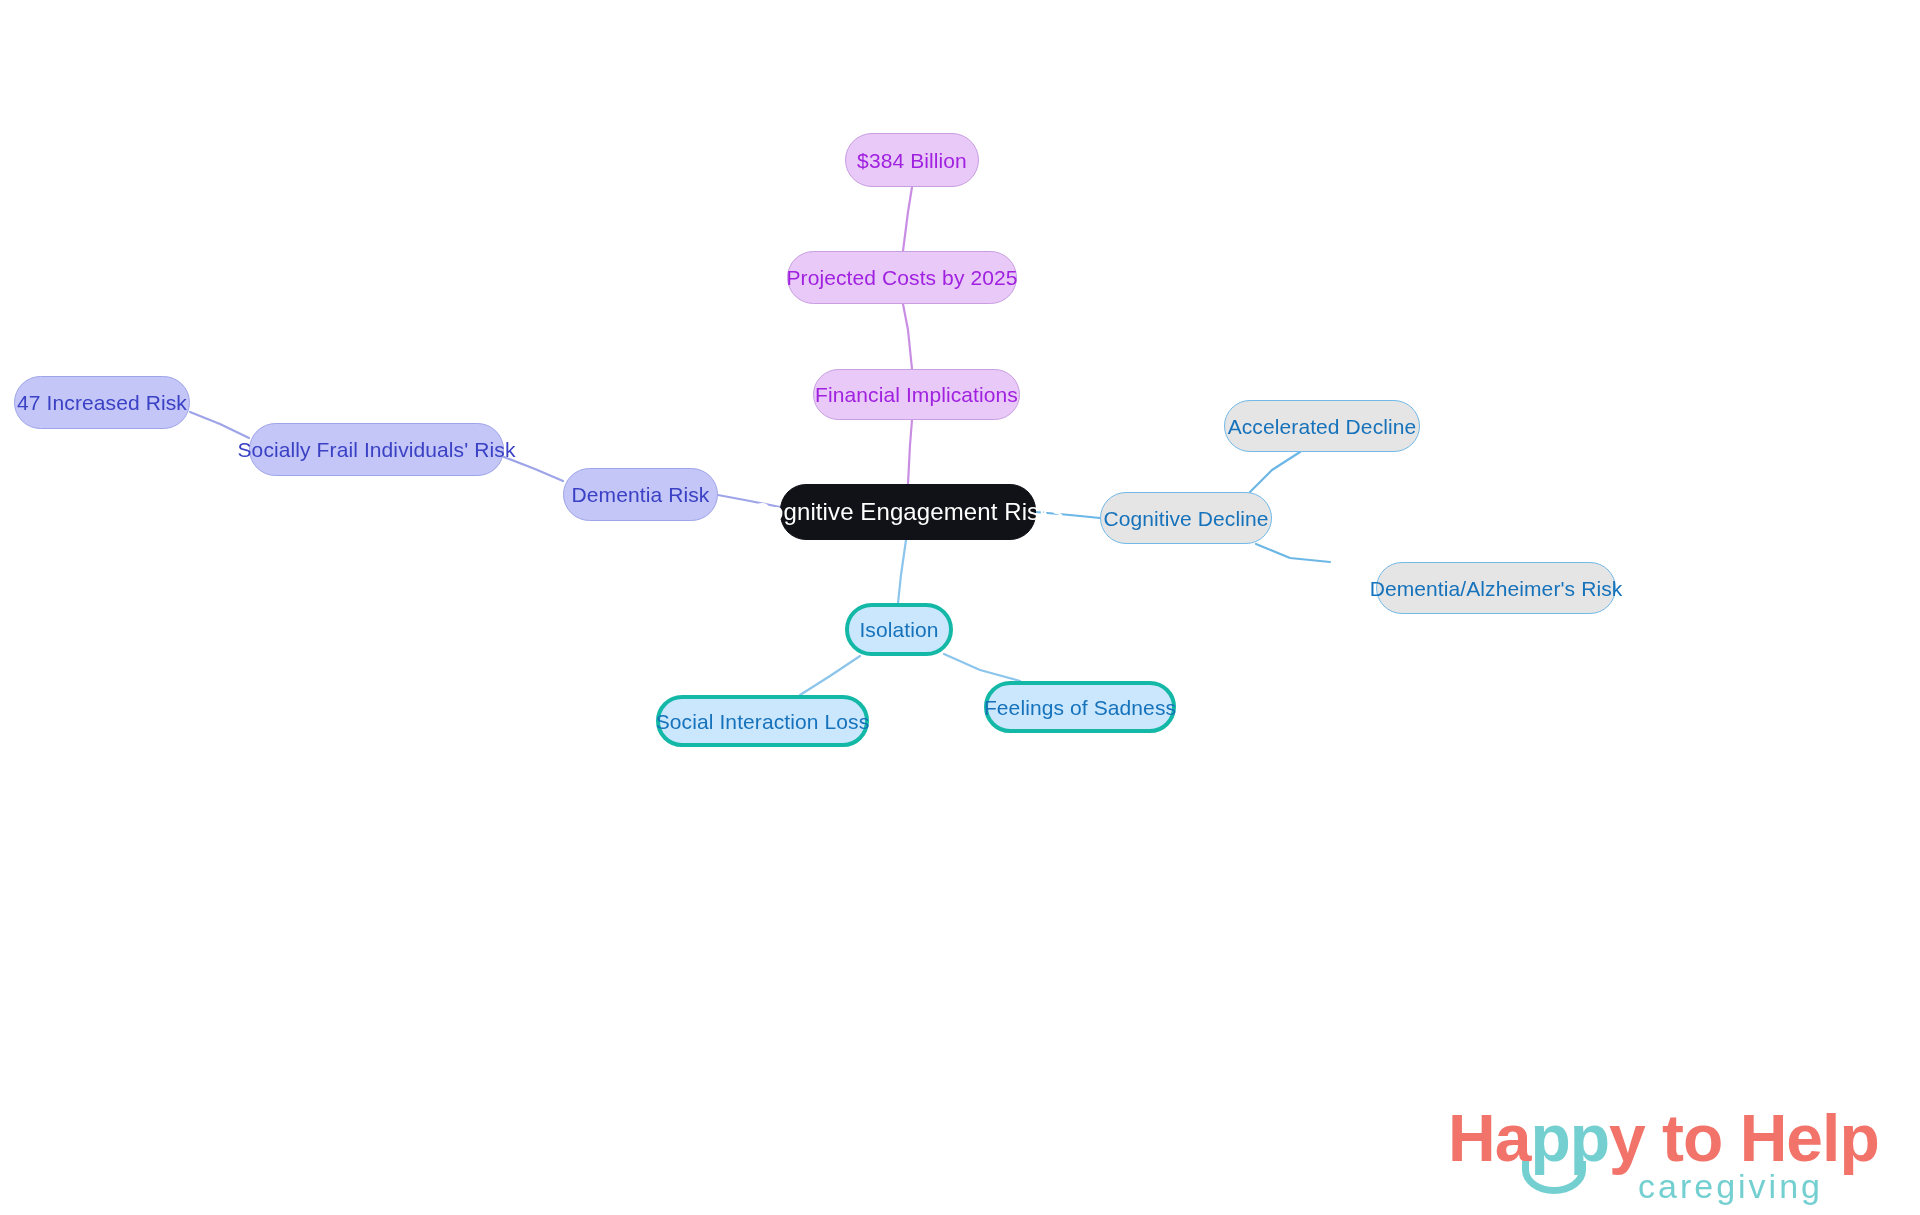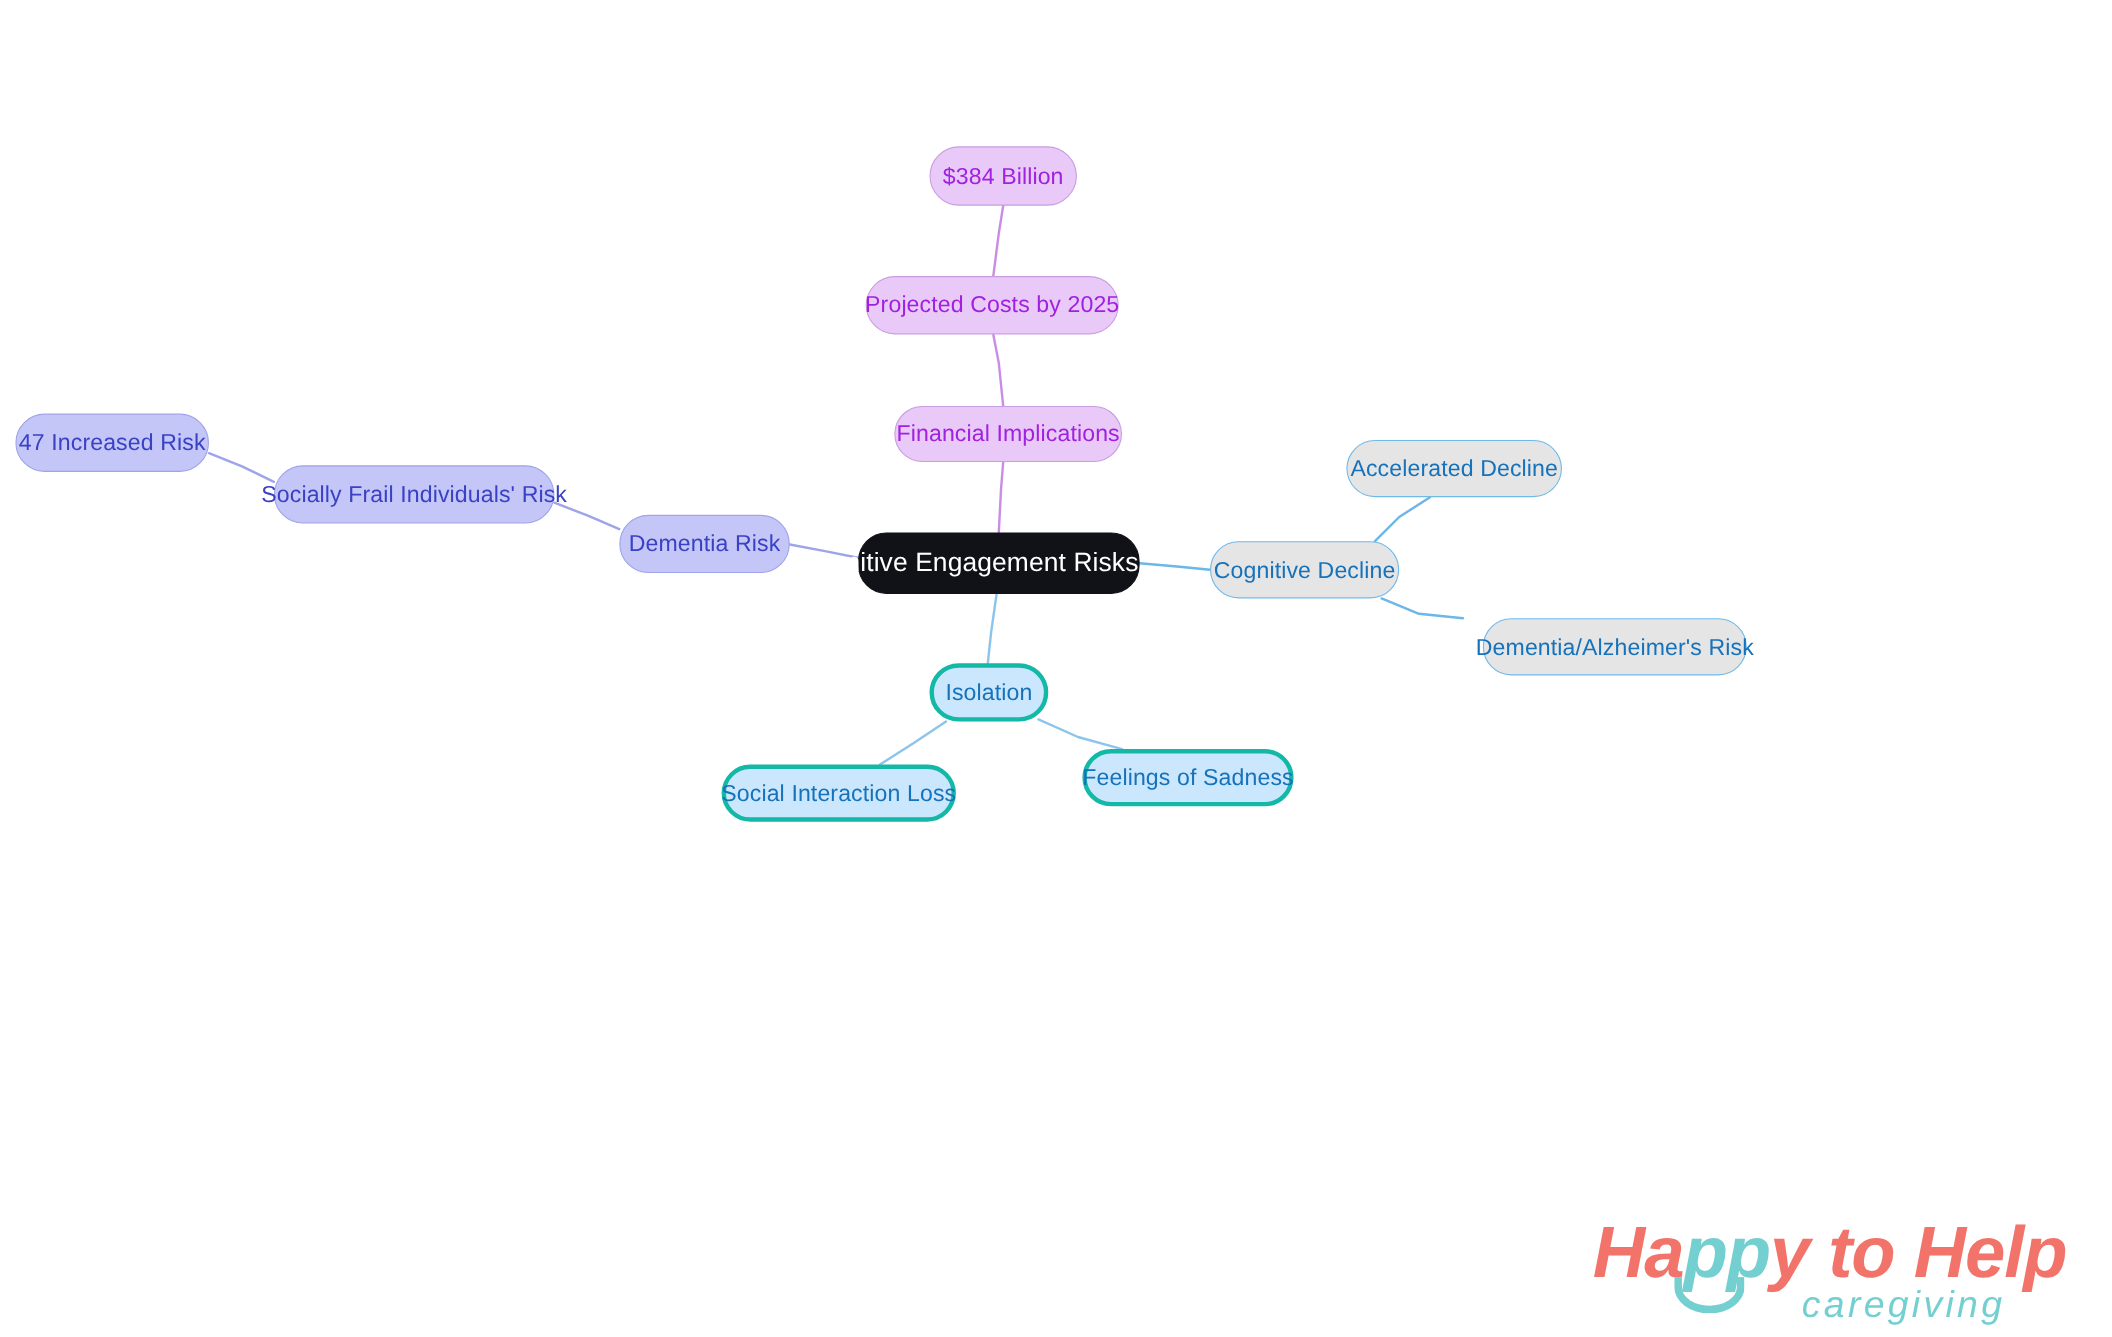--- a/index.html
+++ b/index.html
@@ -43,21 +43,20 @@
     line-height: 1;
     letter-spacing: 0.1px;
   }
 
   .node-root {
     background: #111118;
     color: #ffffff;
     border: 1px solid #111118;
     font-size: 24px;
     border-radius: 26px;
-    justify-content: flex-end;
   }
 
   .node-purple {
     background: #e9c9f7;
     border: 1px solid #c89ee0;
     color: #a021e0;
     font-size: 21px;
     text-align: right;
   }
 
@@ -83,21 +82,20 @@
     font-size: 21px;
   }
 
   
   #brand-logo {
     position: absolute;
     left: 1448px;
     top: 1105px;
     width: 450px;
     height: 100px;
-    font-style: italic;
   }
   .logo-line1 {
     position: absolute;
     left: 0;
     top: 0;
     font-size: 66px;
     font-weight: bold;
     letter-spacing: -1px;
     line-height: 1;
     color: #f1736a;
@@ -177,21 +175,21 @@
   </div>
 
   <div class="node node-blue-mid" style="left:1100px; top:492px; width:172px; height:52px;">
     <span>Cognitive Decline</span>
   </div>
 
   <div class="node node-blue-mid" style="left:1224px; top:400px; width:196px; height:52px;">
     <span>Accelerated Decline</span>
   </div>
 
-  <div class="node node-blue-mid" style="left:1348px; top:562px; width:240px; height:52px;">
+  <div class="node node-blue-mid" style="left:1376px; top:562px; width:240px; height:52px;">
     <span>Dementia/Alzheimer's Risk</span>
   </div>
 
   <div class="node node-blue-light" style="left:845px; top:603px; width:108px; height:53px;">
     <span>Isolation</span>
   </div>
 
   <div class="node node-blue-light" style="left:656px; top:695px; width:213px; height:52px;">
     <span>Social Interaction Loss</span>
   </div>

